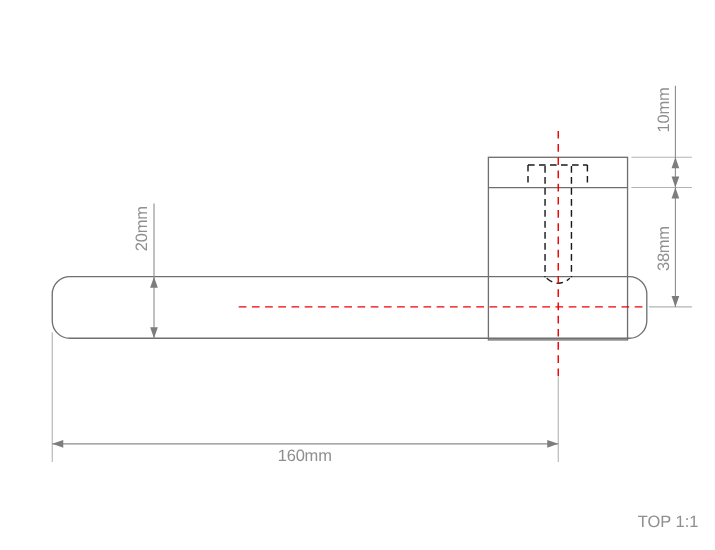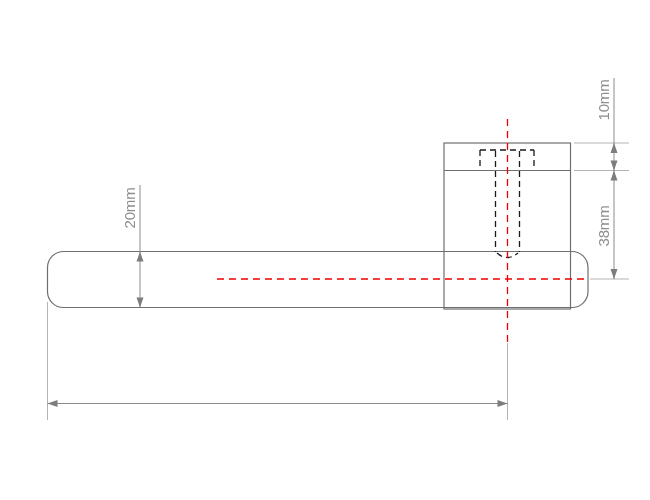--- a/index.html
+++ b/index.html
@@ -141,15 +141,17 @@
       <path class="arrow" d="M 507.5 403.5 L 497.5 400 L 497.5 407 Z"></path>
     </g>
   </svg>
 
   <div class="dim-label rot90" style="left:554px; top:91px;">10mm</div>
 
   <div class="dim-label rot90" style="left:554px; top:217px;">38mm</div>
 
   <div class="dim-label rot90" style="left:80px; top:199px;">20mm</div>
 
+  <div class="dim-label" style="left:227px; top:406px;">160mm</div>
 
+  <div class="view-label">TOP 1:1</div>
 
 </div>
 
 </body></html>

